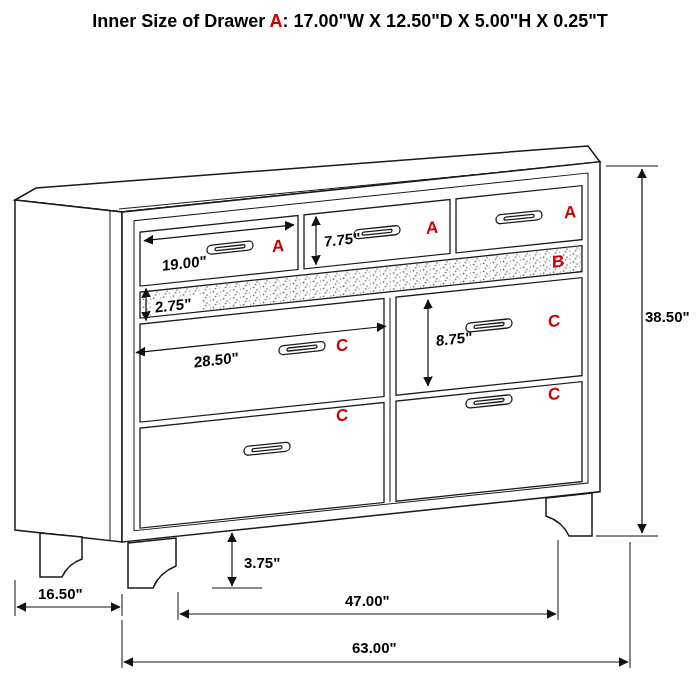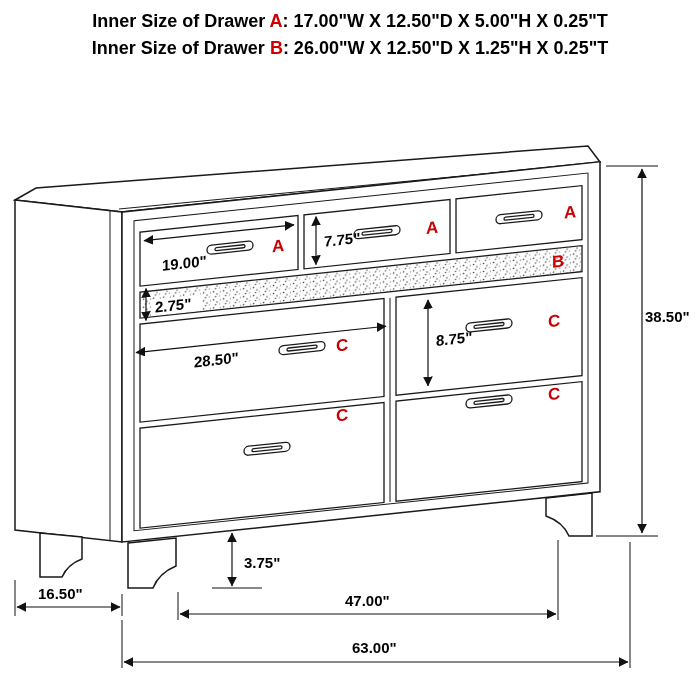--- a/index.html
+++ b/index.html
@@ -18,21 +18,20 @@
   .redletter{font-family:"Liberation Sans",sans-serif;font-size:17px;font-weight:bold;fill:#cc0000;}
   .handle{stroke:#1a1a1a;stroke-width:1.3;fill:#fff;}
 </style>
 </head>
 <body>
 
 <div class="page">
 
   <div class="hdr">
     <div class="hdr-line"><span>Inner Size of Drawer </span><span class="hdr-letter">A</span><span>: 17.00"W X 12.50"D X 5.00"H X 0.25"T</span></div>
-    <div class="hdr-line"><span>Inner Size of Drawer </span><span class="hdr-letter">B</span><span>: 26.00"W X 12.50"D X 1.25"H X 0.25"T</span></div>
   </div>
 
   <svg width="700" height="700" viewBox="0 0 700 700">
     <defs>
       <marker id="mA" viewBox="0 0 8 8" refX="7.5" refY="4" markerWidth="8" markerHeight="8" orient="auto-start-reverse">
         <path d="M0,0 L8,4 L0,8 Z" fill="#111"></path>
       </marker>
       <pattern id="sparkle" width="10" height="8" patternUnits="userSpaceOnUse">
         <circle cx="1.5" cy="1.5" r="0.8" fill="#333"></circle>
         <circle cx="5" cy="4" r="0.7" fill="#333"></circle>

